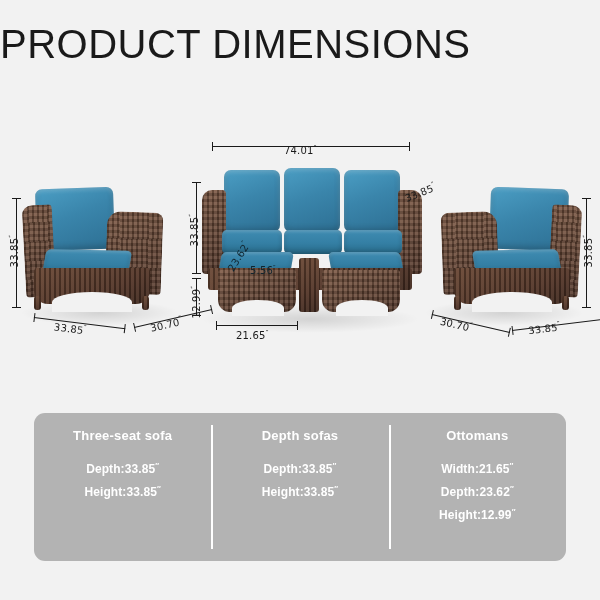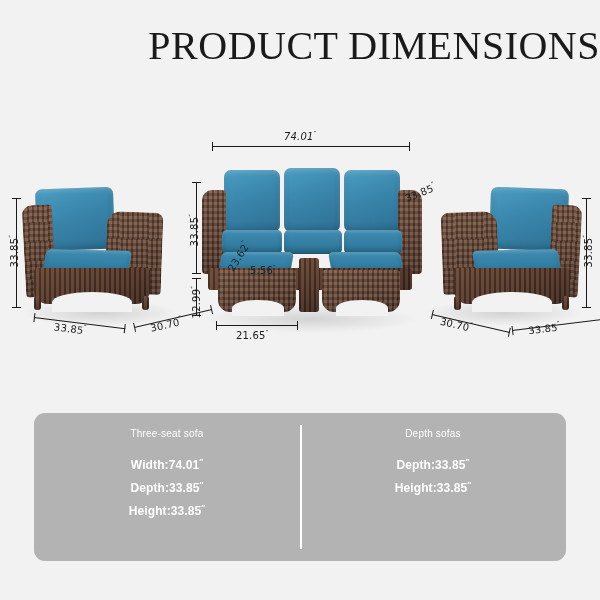--- a/index.html
+++ b/index.html
@@ -7,24 +7,24 @@
     width: 600px; height: 600px;
     background: #f2f2f2;
     font-family: "Liberation Sans", sans-serif;
     overflow: hidden;
   }
   #stage { position: relative; width: 600px; height: 600px; }
 
   
   .title {
     position: absolute; left: 0; top: 22px; width: 600px;
-    text-align: right;
+    text-align: left;
     font-size: 40px; font-weight: 300; letter-spacing: 0.5px;
     color: #1a1a1a;
-    font-family: Liberation Serif, serif;
+    font-family: Liberation Sans, sans-serif;
     white-space: nowrap;
   }
 
   
   .piece { position: absolute; }
 
   .wicker {
     background:
       repeating-linear-gradient(90deg, rgba(0,0,0,.22) 0 2px, rgba(255,255,255,.07) 2px 5px),
       repeating-linear-gradient(0deg, rgba(0,0,0,.18) 0 3px, rgba(255,255,255,.05) 3px 6px),
@@ -97,21 +97,21 @@
   .spec-col {
     flex: 1; position: relative;
     display: flex; flex-direction: column; align-items: center;
     padding-top: 15px;
   }
   .spec-col + .spec-col::before {
     content: ""; position: absolute; left: 0; top: 12px;
     width: 2px; height: 124px; background: #ffffff;
   }
   .spec-head {
-    font-size: 10px; font-weight: 400; color: #ffffff;
+    font-size: 13px; font-weight: 700; color: #ffffff;
     margin-bottom: 13px; letter-spacing: .2px;
   }
   .spec-row {
     font-size: 12px; font-weight: 700; color: #ffffff;
     line-height: 20px; letter-spacing: .1px;
   }
   .spec-row sup { font-size: 8px; vertical-align: super; }
 </style>
 </head>
 <body>
@@ -180,21 +180,21 @@
   <div>
     <div class="piece wicker" style="left:218px; top:270px; width:78px; height:42px; border-radius:3px 3px 12px 12px;"></div>
     <div class="piece" style="left:232px; top:300px; width:52px; height:16px; background:#f2f2f2; border-radius:50% 50% 0 0;"></div>
     <div class="piece wicker" style="left:322px; top:270px; width:78px; height:42px; border-radius:3px 3px 12px 12px;"></div>
     <div class="piece" style="left:336px; top:300px; width:52px; height:16px; background:#f2f2f2; border-radius:50% 50% 0 0;"></div>
 
     <div class="piece wicker-dark" style="left:299px; top:258px; width:20px; height:54px; border-radius:3px;"></div>
   </div>
 
   <div class="dim-h" style="left:212px; top:146px; width:198px;"></div>
-  <div class="dlabel" style="left:284px; top:130px;font-style:italic;">
+  <div class="dlabel" style="left:284px; top:144px;">
     <span>74.01</span><sup>″</sup>
   </div>
 
   <div class="dim-v" style="left:196px; top:182px; height:92px;"></div>
   <div class="dlabel rot90" style="left:170px; top:224px; width:48px; text-align:center;">
     <span>33.85</span><sup>″</sup>
   </div>
 
   <div class="dlabel" style="left:404px; top:186px; transform:rotate(-22deg);">
     <span>33.85</span><sup>″</sup>
@@ -246,37 +246,46 @@
       <span>33.85</span><sup>″</sup>
     </div>
   </div>
 
   <div class="spec-panel">
     <div class="spec-cols">
 
       <div class="spec-col">
         <div class="spec-head">Three-seat sofa</div>
         <div class="spec-row">
-          <span>Width:</span><span>74.01</span><sup>″</sup>
-        </div>
-        <div class="spec-row">
           <span>Depth:</span><span>33.85</span><sup>″</sup>
         </div>
         <div class="spec-row">
           <span>Height:</span><span>33.85</span><sup>″</sup>
         </div>
       </div>
 
       <div class="spec-col">
         <div class="spec-head">Depth sofas</div>
         <div class="spec-row">
           <span>Depth:</span><span>33.85</span><sup>″</sup>
         </div>
         <div class="spec-row">
           <span>Height:</span><span>33.85</span><sup>″</sup>
         </div>
       </div>
 
+      <div class="spec-col">
+        <div class="spec-head">Ottomans</div>
+        <div class="spec-row">
+          <span>Width:</span><span>21.65</span><sup>″</sup>
+        </div>
+        <div class="spec-row">
+          <span>Depth:</span><span>23.62</span><sup>″</sup>
+        </div>
+        <div class="spec-row">
+          <span>Height:</span><span>12.99</span><sup>″</sup>
+        </div>
+      </div>
 
     </div>
   </div>
 
 </div>
 
 </body></html>

